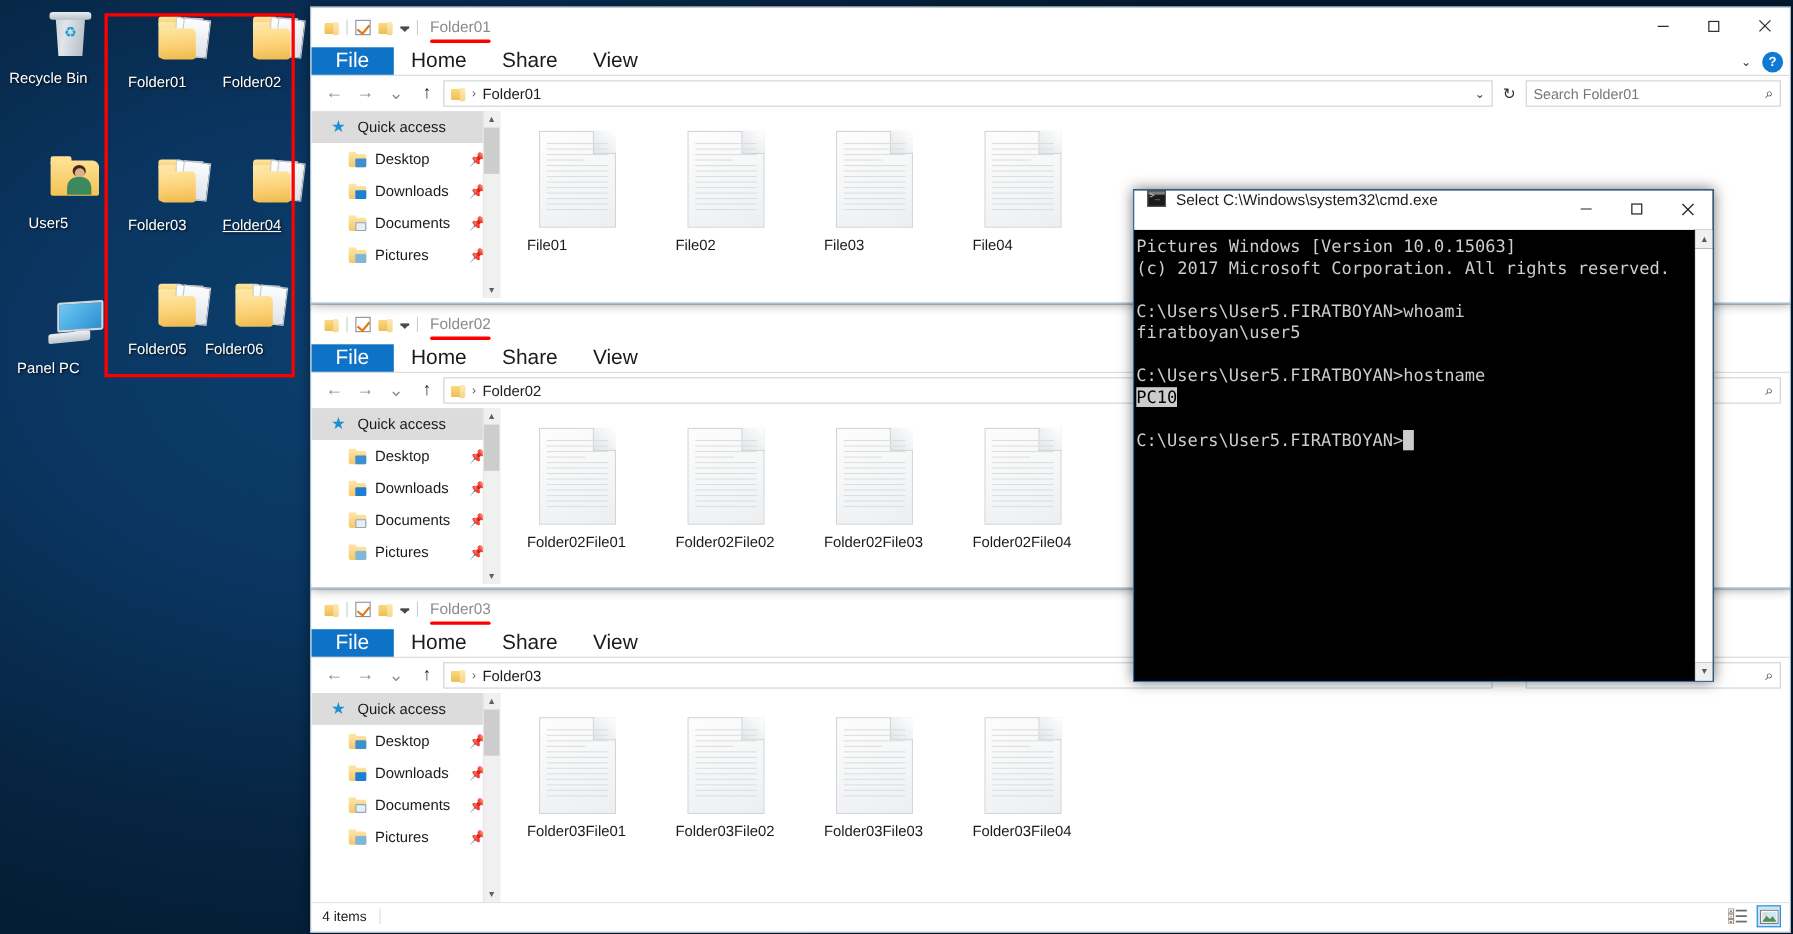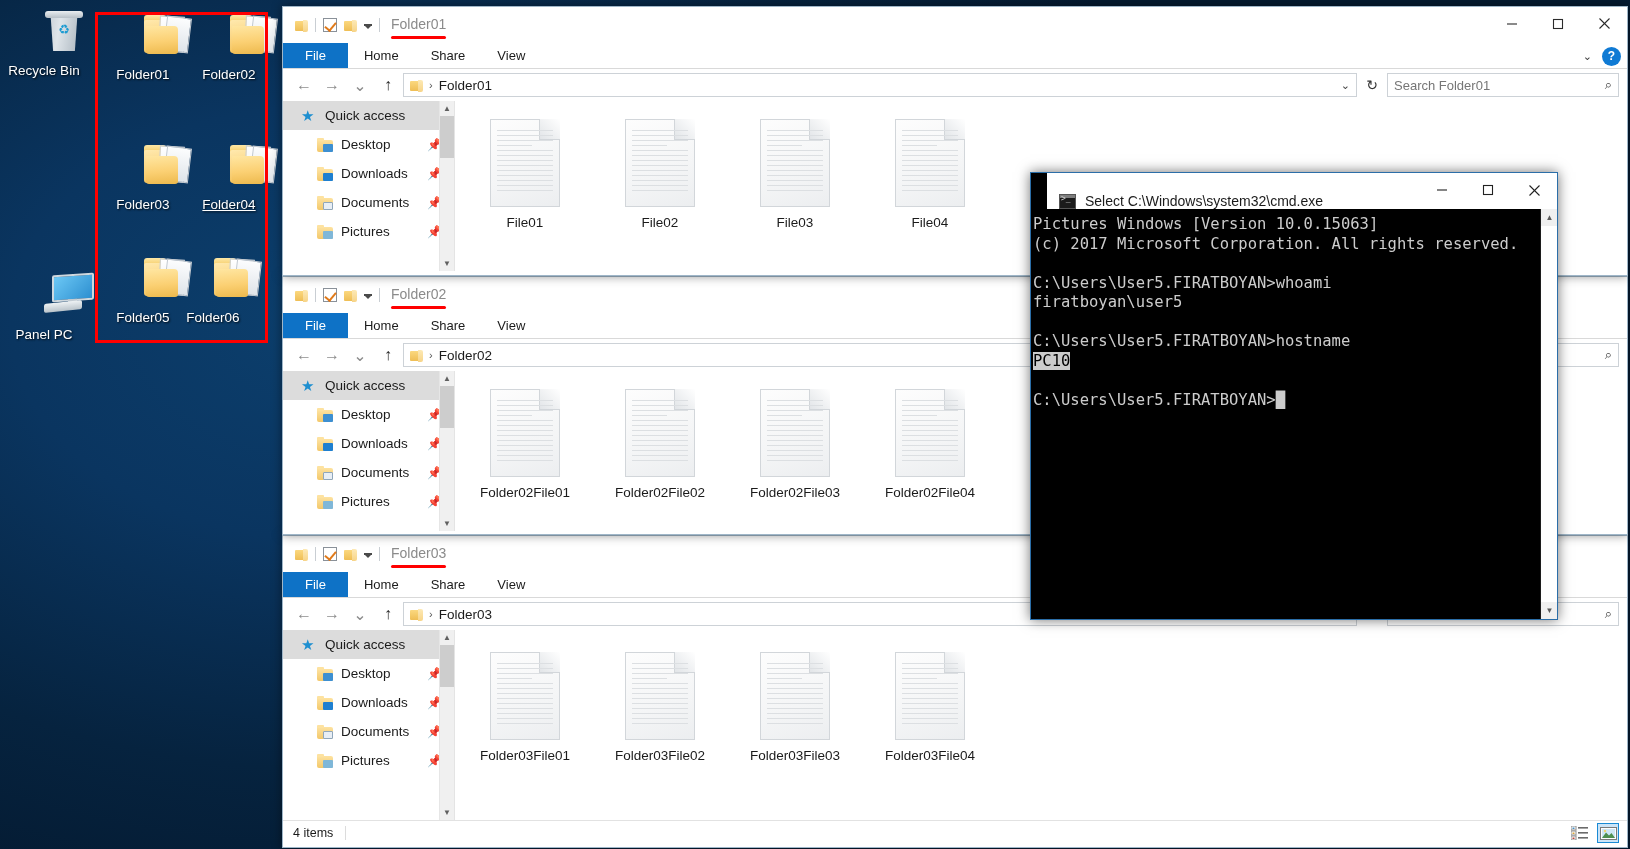--- a/index.html
+++ b/index.html
@@ -175,21 +175,21 @@
   .wctrl div {
     width:46px;height:33px;display:flex;align-items:center;justify-content:center;
     color:#2b2b2b;font-size:14px;
   }
   .wctrl .minz svg,.wctrl .maxz svg,.wctrl .clsz svg{display:block;}
 
   .ribbon-tabs {
     height:26px; display:flex; align-items:stretch; border-bottom:1px solid #d9d9d9;
     background:#fff; position:relative;
   }
-  .rtab { padding:0 16px; display:flex;align-items:center;font-size:13px;color:#1b1b1b;}
+  .rtab { padding:0 16px; display:flex;align-items:center;font-size:19px;color:#1b1b1b;}
   .rtab.file { background:#0e72c6; color:#fff; padding:0 22px;}
   .ribbon-right {
     position:absolute;right:6px;top:0;height:26px;display:flex;align-items:center;gap:10px;
   }
   .chev { color:#3a3a3a; font-size:11px; }
   .help-btn {
     width:19px;height:19px;border-radius:50%;background:#0f7ad4;color:#fff;
     font-size:12px;display:flex;align-items:center;justify-content:center;font-weight:bold;
   }
 
@@ -231,21 +231,21 @@
     border-left:1px solid #e6e6e6;
   }
   .navscroll .arr { height:15px;display:flex;align-items:center;justify-content:center;color:#606060;font-size:8px;}
   .navscroll .arr.bot { position:absolute;bottom:0;width:100%;}
   .navscroll .thumb { position:absolute;top:15px;left:0;width:15px;height:42px;background:#cdcdcd;}
 
   .content {
     flex:1; background:#fff; position:relative; overflow:hidden;
   }
   .file-grid { display:flex; padding:22px 0 0 24px; gap:43px; }
-  .file-cell { width:92px; text-align:center; }
+  .file-cell { width:92px; text-align:left; }
   .doc-ico { width:70px;height:88px;margin:0 auto 8px;position:relative;}
   .doc-ico .sheet {
     position:absolute;left:0;top:0;width:70px;height:88px;
     background:linear-gradient(160deg,#fdfdfd 0%,#f4f5f6 60%,#eceef0 100%);
     border:1px solid #d2d6da;
   }
   .doc-ico .fold {
     position:absolute;right:0;top:0;width:21px;height:21px;
     background:linear-gradient(225deg,#ffffff 0%, #e2e5e8 100%);
     border-left:1px solid #d2d6da;border-bottom:1px solid #d2d6da;
@@ -264,23 +264,22 @@
   .vb { width:22px;height:20px;display:flex;align-items:center;justify-content:center;}
   .vb.active { background:#cce4f7;border:1px solid #1a8ad4;}
 
   
   #cmd {
     position:absolute;left:1030px;top:172px;width:528px;height:448px;
     background:#000;border:1px solid #2b6ea8;box-shadow:0 0 12px rgba(0,0,0,.55);
     overflow:hidden;
   }
   #cmd .cmd-title {
-    height:36px;background:#fff;display:flex;align-items:flex-end;padding-left:12px;gap:9px;
+    height:36px;background:#fff;display:flex;align-items:flex-start;padding-left:12px;gap:9px;
     position:relative;
-    margin-left:16px;
   }
   .cmd-ico { width:17px;height:15px;background:#1b1b1b;border:1px solid #555;position:relative;}
   .cmd-ico:after{content:">_";position:absolute;left:1px;top:-1px;color:#cfcfcf;font-size:8px;
     font-family:"DejaVu Sans Mono",monospace;}
   .cmd-ico:before{content:"";position:absolute;left:0;top:0;width:100%;height:3px;background:#7d7d7d;}
   .cmd-title-text { font-size:14px;color:#1b1b1b;}
   .cmd-ctrl { position:absolute;right:0;top:0;display:flex;height:34px;}
   .cmd-ctrl div { width:46px;height:34px;display:flex;align-items:center;justify-content:center;color:#222;}
   #cmd .console {
     position:absolute;left:0;top:36px;right:17px;bottom:0;
@@ -308,20 +307,27 @@
 
 <div id="desktop">
 
   <div class="desk-icon" style="left:0px;top:8px;">
     <span class="glyph">
       <span class="rb"><span class="rb-body"></span><span class="rb-lid"></span><span class="rb-logo">♻</span></span>
     </span>
     <span class="cap">Recycle Bin</span>
   </div>
 
+  <div class="desk-icon" style="left:0px;top:140px;">
+    <span class="glyph">
+      <span class="uf"><span class="uf-back"></span><span class="uf-tab"></span>
+        <span class="uf-person-h"></span><span class="uf-person-f"></span><span class="uf-person-b"></span></span>
+    </span>
+    <span class="cap">User5</span>
+  </div>
 
   <div class="desk-icon" style="left:0px;top:272px;">
     <span class="glyph">
       <span class="pc"><span class="pc-mon"></span><span class="pc-stand"></span><span class="pc-kb"></span></span>
     </span>
     <span class="cap">Panel PC</span>
   </div>
 
 
 

